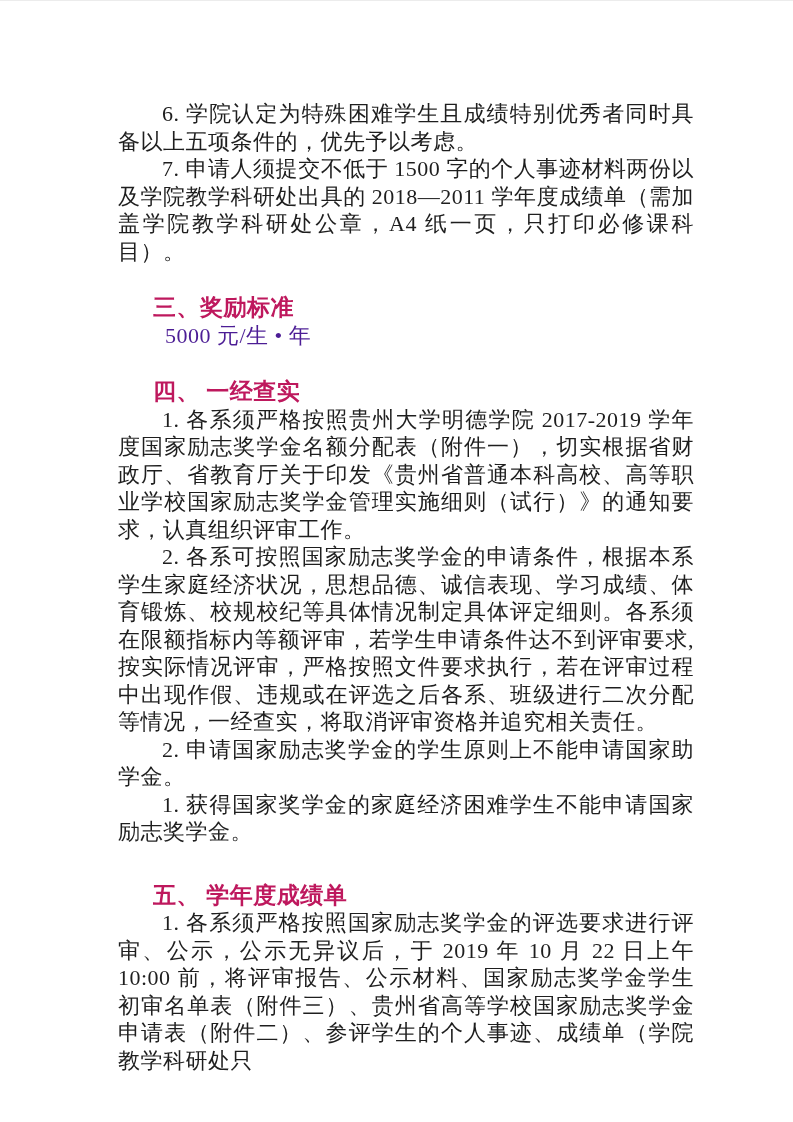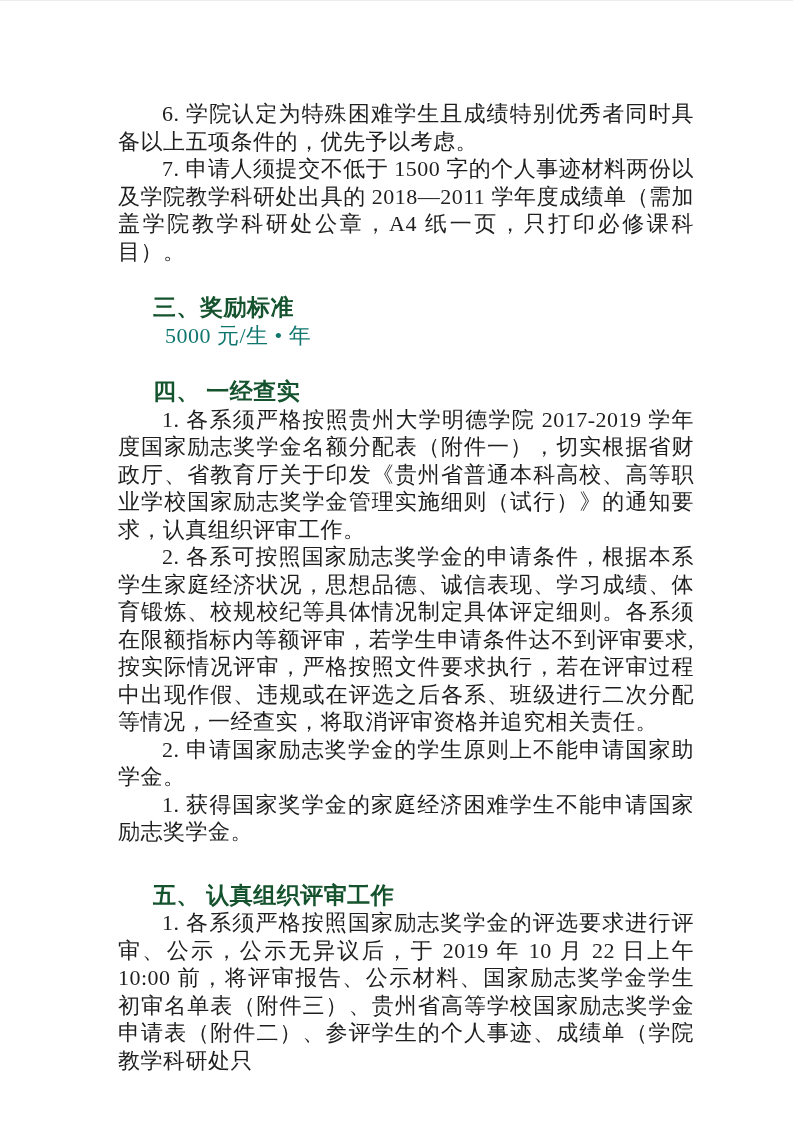--- a/index.html
+++ b/index.html
@@ -31,30 +31,30 @@
     text-justify: inter-ideograph;
     text-indent: 44px;
     color: #1e1e1e;
   }
   .value-line {
     margin: 0;
     font-size: 22px;
     line-height: 27.5px;
     letter-spacing: 0.5px;
     text-indent: 47px;
-    color: #0f766e;
+    color: #4c1d95;
   }
   .sec-heading {
     margin: 29px 0 0 0;
     font-size: 23px;
     font-weight: bold;
     line-height: 27.5px;
     letter-spacing: 0.5px;
     text-indent: 35px;
-    color: #14532d;
+    color: #be185d;
   }
   .sec-heading.sec5 {
     margin-top: 36px;
   }
 </style>
 </head>
 <body>
 
 <div class="page">
   <div class="content">
@@ -70,18 +70,18 @@
     <h2 class="sec-heading sec4">四、 一经查实</h2>
 
     <p class="body-para">1. 各系须严格按照贵州大学明德学院 2017-2019 学年度国家励志奖学金名额分配表（附件一），切实根据省财政厅、省教育厅关于印发《贵州省普通本科高校、高等职业学校国家励志奖学金管理实施细则（试行）》的通知要求，认真组织评审工作。</p>
 
     <p class="body-para">2. 各系可按照国家励志奖学金的申请条件，根据本系学生家庭经济状况，思想品德、诚信表现、学习成绩、体育锻炼、校规校纪等具体情况制定具体评定细则。各系须在限额指标内等额评审，若学生申请条件达不到评审要求,按实际情况评审，严格按照文件要求执行，若在评审过程中出现作假、违规或在评选之后各系、班级进行二次分配等情况，一经查实，将取消评审资格并追究相关责任。</p>
 
     <p class="body-para">2. 申请国家励志奖学金的学生原则上不能申请国家助学金。</p>
 
     <p class="body-para">1. 获得国家奖学金的家庭经济困难学生不能申请国家励志奖学金。</p>
 
-    <h2 class="sec-heading sec5">五、 认真组织评审工作</h2>
+    <h2 class="sec-heading sec5">五、 学年度成绩单</h2>
 
     <p class="body-para">1. 各系须严格按照国家励志奖学金的评选要求进行评审、公示，公示无异议后，于 2019 年 10 月 22 日上午 10:00 前，将评审报告、公示材料、国家励志奖学金学生初审名单表（附件三）、贵州省高等学校国家励志奖学金申请表（附件二）、参评学生的个人事迹、成绩单（学院教学科研处只</p>
 
   </div>
 </div>
 
 </body></html>

